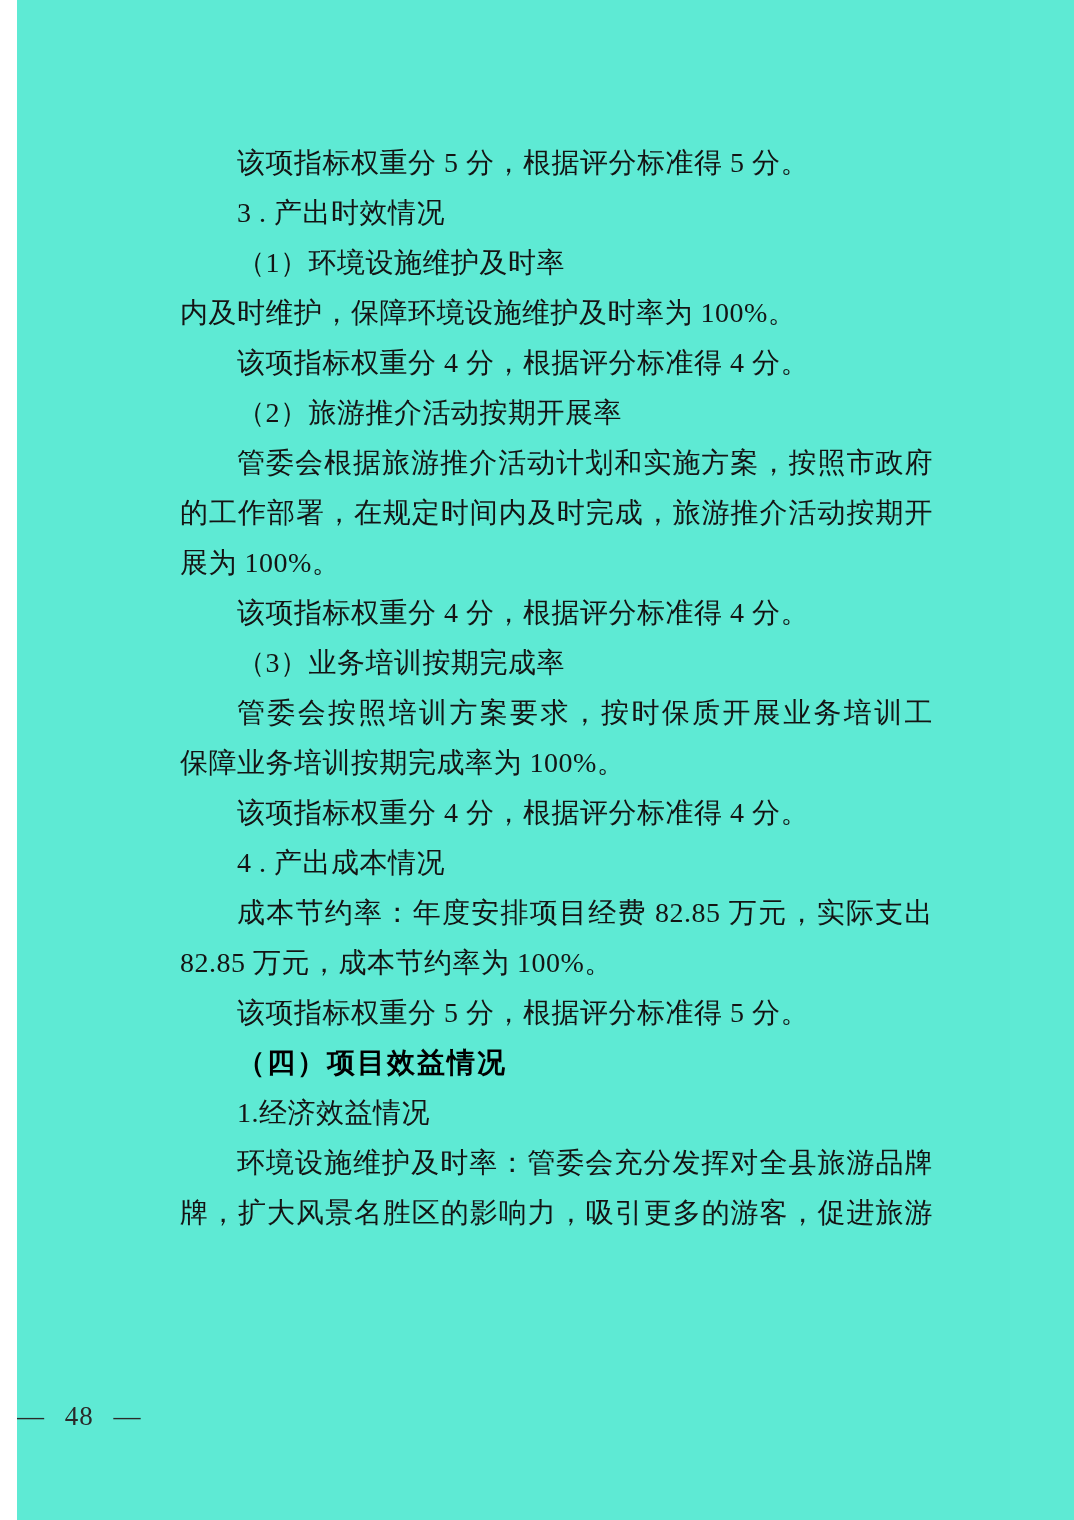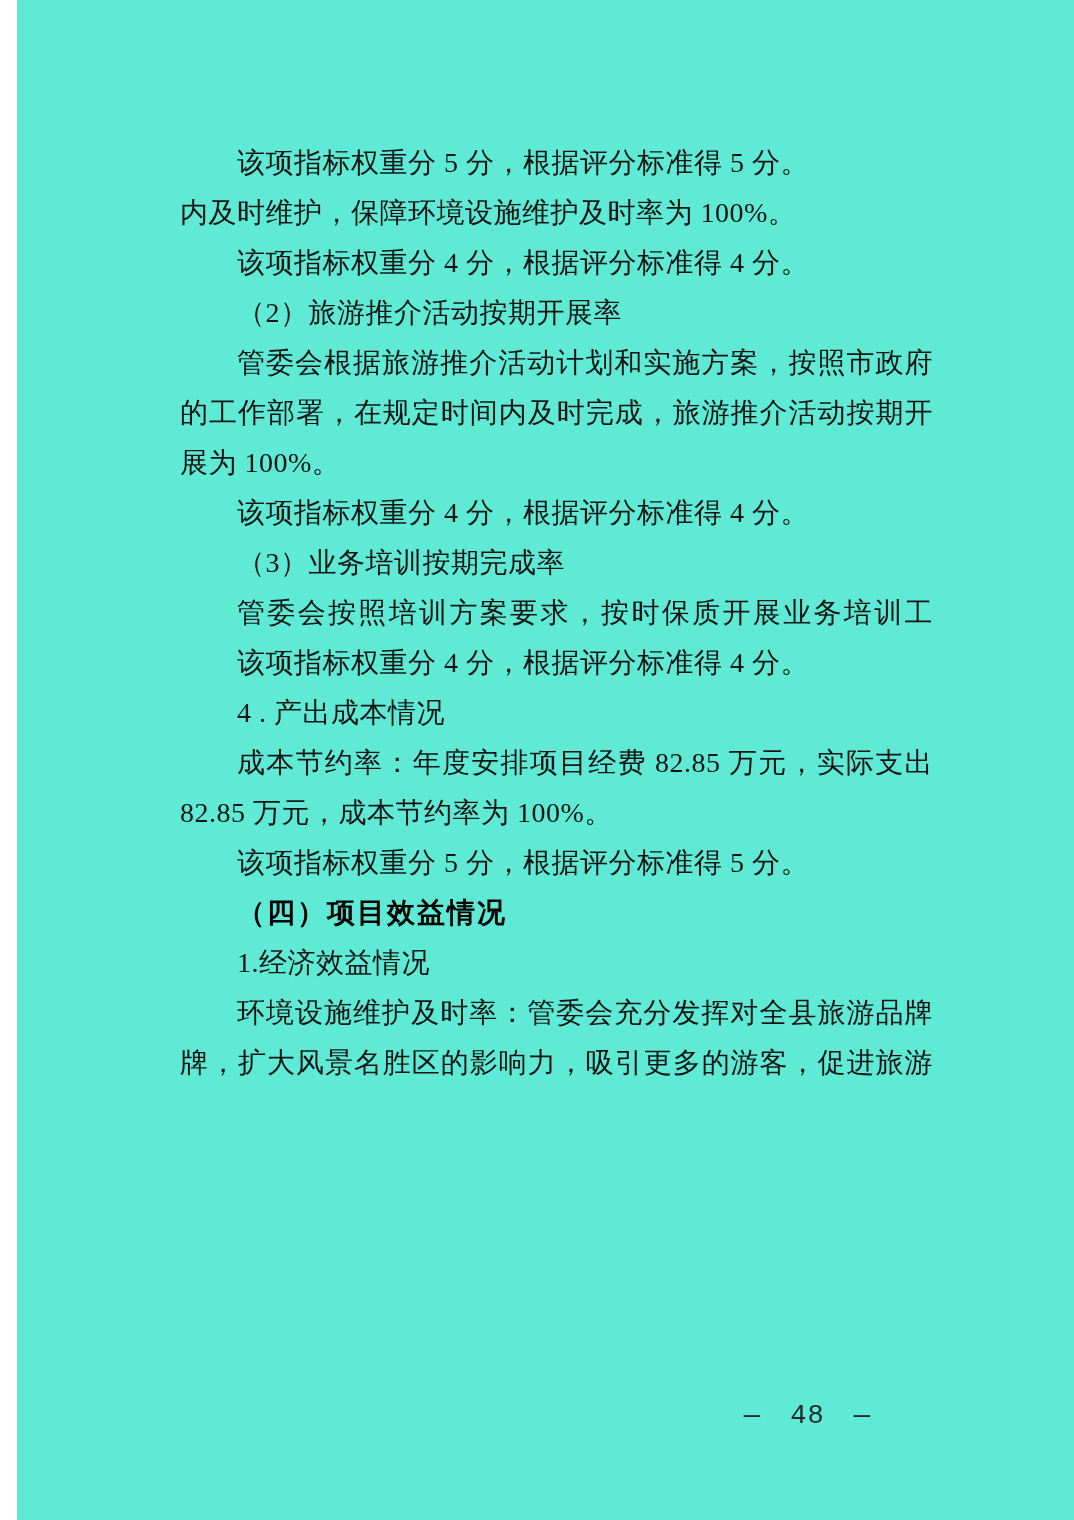--- a/index.html
+++ b/index.html
@@ -49,45 +49,47 @@
   .line.bold {
     font-weight: bold;
     color: #000000;
     letter-spacing: 2px;
   }
   .footer {
     position: absolute;
     top: 1399px;
     left: 0;
     width: 854px;
-    text-align: right;
+    text-align: left;
     font-size: 27px;
     line-height: 34px;
     color: #2a2a2a;
     word-spacing: 12px;
     letter-spacing: 1px;
-    font-family: Liberation Mono, monospace;
   }
 </style>
 </head>
 <body>
 
 <div class="page">
   <div class="text-block">
 
   <div class="line indent">该项指标权重分 5 分，根据评分标准得 5 分。</div>
+      <div class="line indent">3 . 产出时效情况</div>
+      <div class="line indent">（1）环境设施维护及时率</div>
       <div class="line">内及时维护，保障环境设施维护及时率为 100%。</div>
       <div class="line indent">该项指标权重分 4 分，根据评分标准得 4 分。</div>
       <div class="line indent">（2）旅游推介活动按期开展率</div>
       <div class="line indent full">管委会根据旅游推介活动计划和实施方案，按照市政府</div>
       <div class="line full">的工作部署，在规定时间内及时完成，旅游推介活动按期开</div>
       <div class="line">展为 100%。</div>
       <div class="line indent">该项指标权重分 4 分，根据评分标准得 4 分。</div>
       <div class="line indent">（3）业务培训按期完成率</div>
       <div class="line indent full">管委会按照培训方案要求，按时保质开展业务培训工作，</div>
+      <div class="line">保障业务培训按期完成率为 100%。</div>
       <div class="line indent">该项指标权重分 4 分，根据评分标准得 4 分。</div>
       <div class="line indent">4 . 产出成本情况</div>
       <div class="line indent full">成本节约率：年度安排项目经费 82.85 万元，实际支出</div>
       <div class="line">82.85 万元，成本节约率为 100%。</div>
       <div class="line indent">该项指标权重分 5 分，根据评分标准得 5 分。</div>
       <div class="line indent bold">（四）项目效益情况</div>
       <div class="line indent">1.经济效益情况</div>
       <div class="line indent full">环境设施维护及时率：管委会充分发挥对全县旅游品牌和</div>
       <div class="line full">牌，扩大风景名胜区的影响力，吸引更多的游客，促进旅游</div>
     </div>

